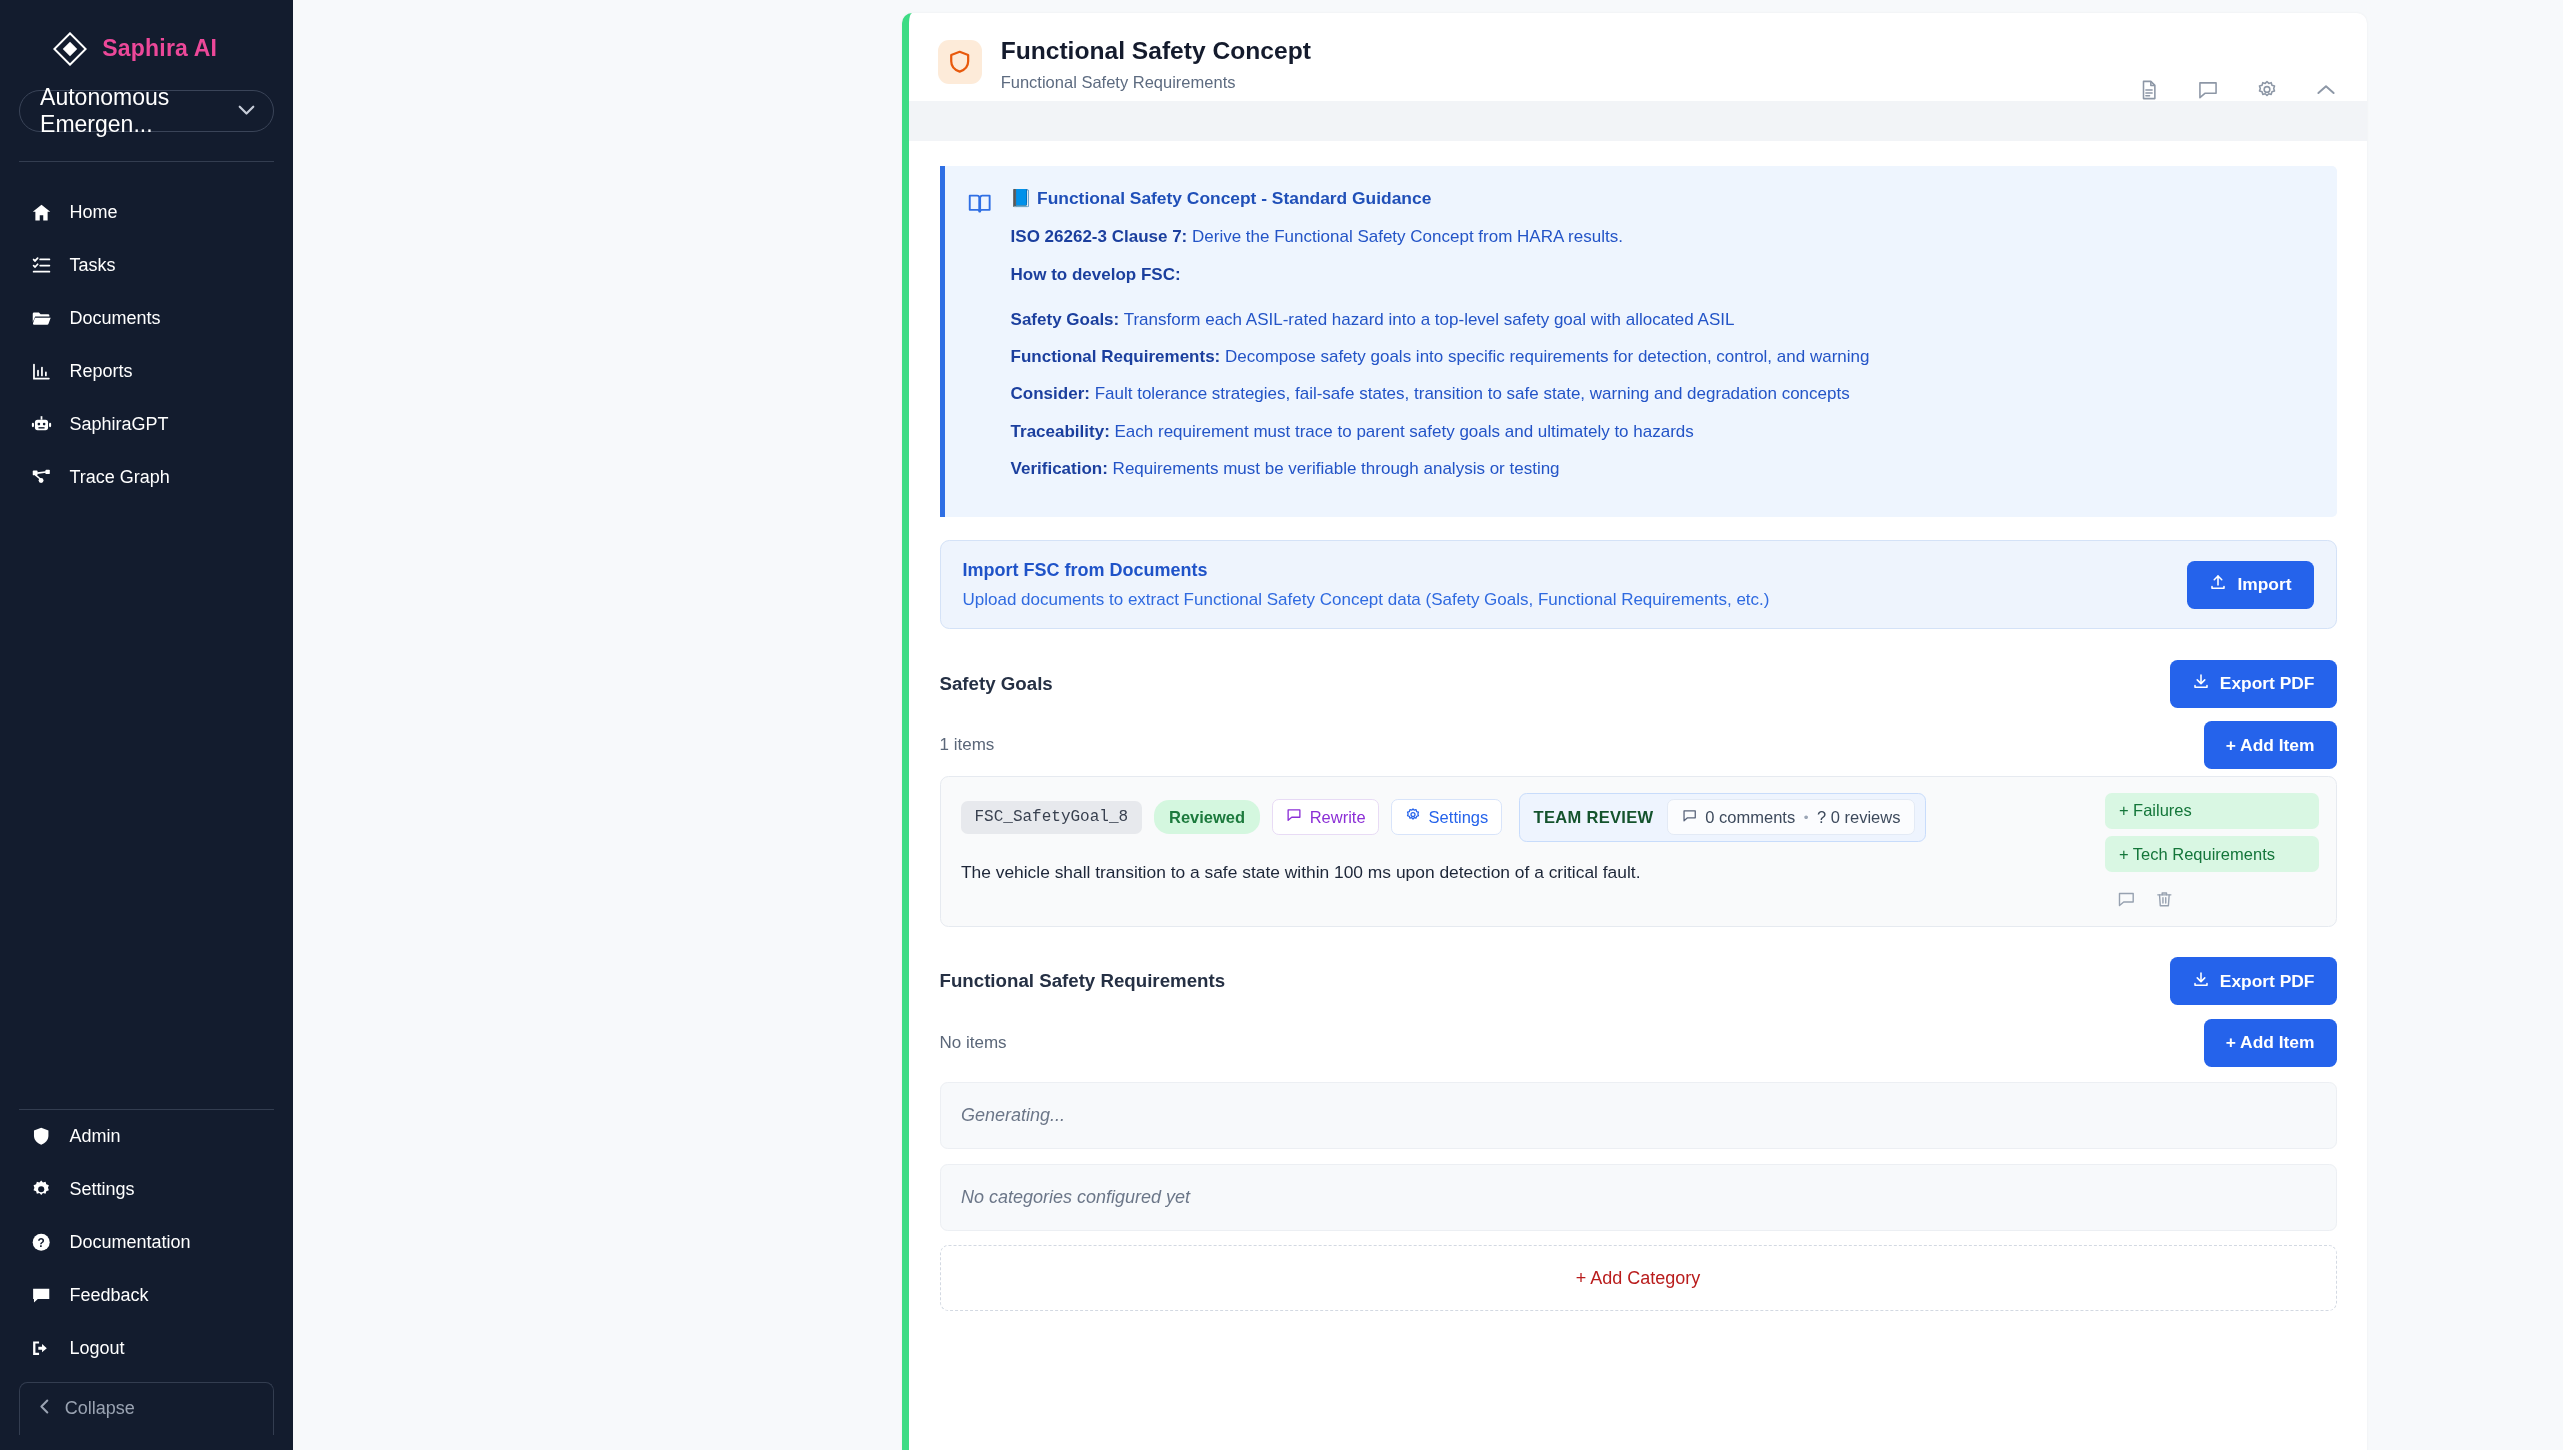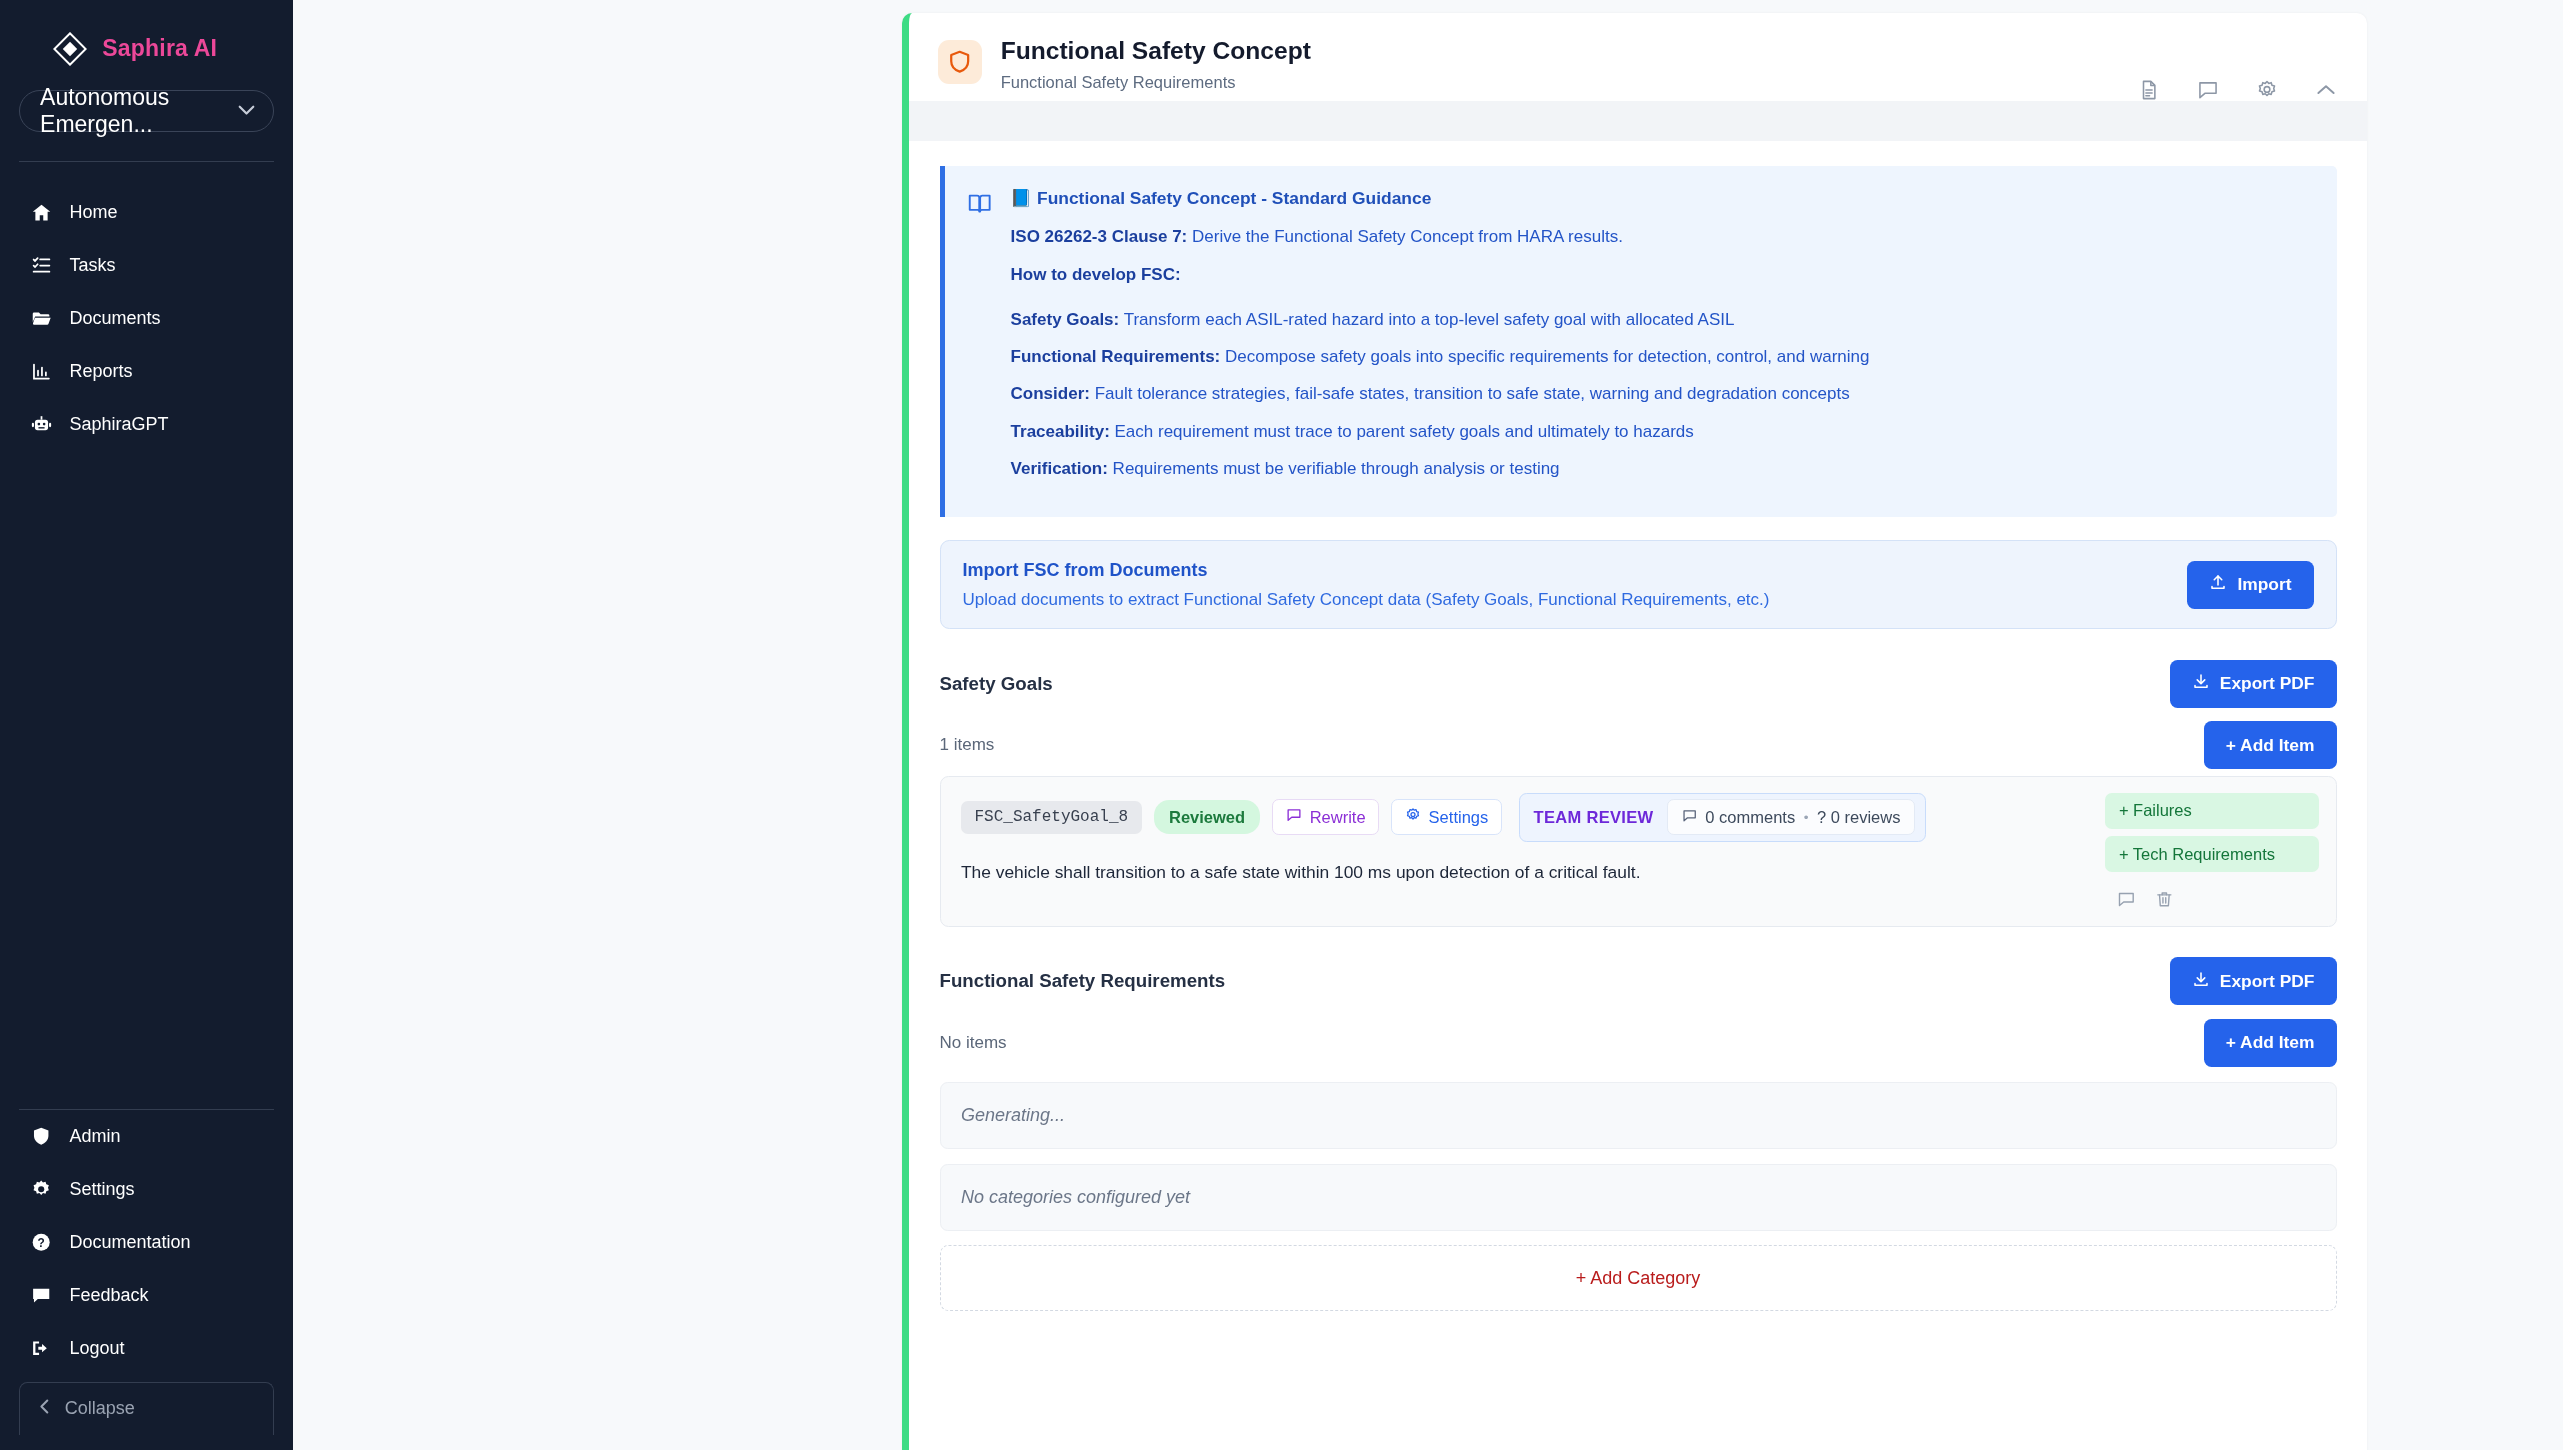--- a/index.html
+++ b/index.html
@@ -186,21 +186,21 @@
     display: inline-flex; align-items: center; gap: 7.6px;
     font-size: 16.5px; cursor: pointer; font-family: "Liberation Sans", sans-serif;
   }
   .chip-rewrite { color: #8b2fd6; border-color: #e8dbf5; }
   .chip-settings { color: #2563eb; border-color: #d8e4fa; }
   .team-review {
     border: 1.3px solid #c8dcfb; background: #eef4fe; border-radius: 7.6px;
     height: 49px; display: inline-flex; align-items: center; gap: 13.6px;
     padding: 0 10.2px 0 13.6px; margin-left: 5.1px;
   }
-  .tr-label { color: #6d28d9; font-weight: 700; font-size: 16.5px; letter-spacing: 0.3px; }
+  .tr-label { color: #14532d; font-weight: 700; font-size: 16.5px; letter-spacing: 0.3px; }
   .tr-pill {
     background: #fbfcfe; border: 0.8px solid #e3eaf5; border-radius: 6.8px;
     height: 36px; display: inline-flex; align-items: center; gap: 8.5px;
     padding: 0 13.6px; color: #3d4a5c; font-size: 16.5px;
   }
   .tr-dot { color: #9aa5b5; font-size: 13.6px; }
   .item-desc { font-size: 17.4px; color: #1d2638; margin-top: 20.4px; }
 
   .item-side {
     width: 231px; flex: none; display: flex; flex-direction: column;
@@ -304,20 +304,32 @@
             <rect x="4.5" y="6.5" width="15" height="12" rx="3"></rect>
             <rect x="11" y="2.5" width="2" height="4"></rect>
             <rect x="1" y="10" width="2.4" height="5" rx="1.2"></rect>
               <rect x="20.6" y="10" width="2.4" height="5" rx="1.2"></rect>
             <circle cx="9" cy="11.5" r="1.5" fill="#131c2e"></circle>
               <circle cx="15" cy="11.5" r="1.5" fill="#131c2e"></circle>
             <rect x="8.5" y="15" width="7" height="1.6" fill="#131c2e"></rect>
           </svg>
         </span>
         <span>SaphiraGPT</span>
+      </div>
+      <div class="nav-item">
+        <span class="ic">
+          <svg width="21" height="21" viewBox="0 0 24 24" fill="#fff">
+            <rect x="2" y="4" width="5.5" height="5.5" rx="1"></rect>
+            <rect x="16.5" y="3" width="5" height="5" rx="1"></rect>
+            <circle cx="11.5" cy="15.5" r="2.8"></circle>
+            <path d="M7 7 L19 5.5" stroke="#fff" stroke-width="1.8" fill="none"></path>
+            <path d="M5 9 L11 14" stroke="#fff" stroke-width="1.8" fill="none"></path>
+          </svg>
+        </span>
+        <span>Trace Graph</span>
       </div>
     </nav>
 
     <div class="sidebar-spacer"></div>
 
     <div class="side-divider-2"></div>
 
     <nav class="nav-bottom">
       <div class="nav-item">
         <span class="ic">

